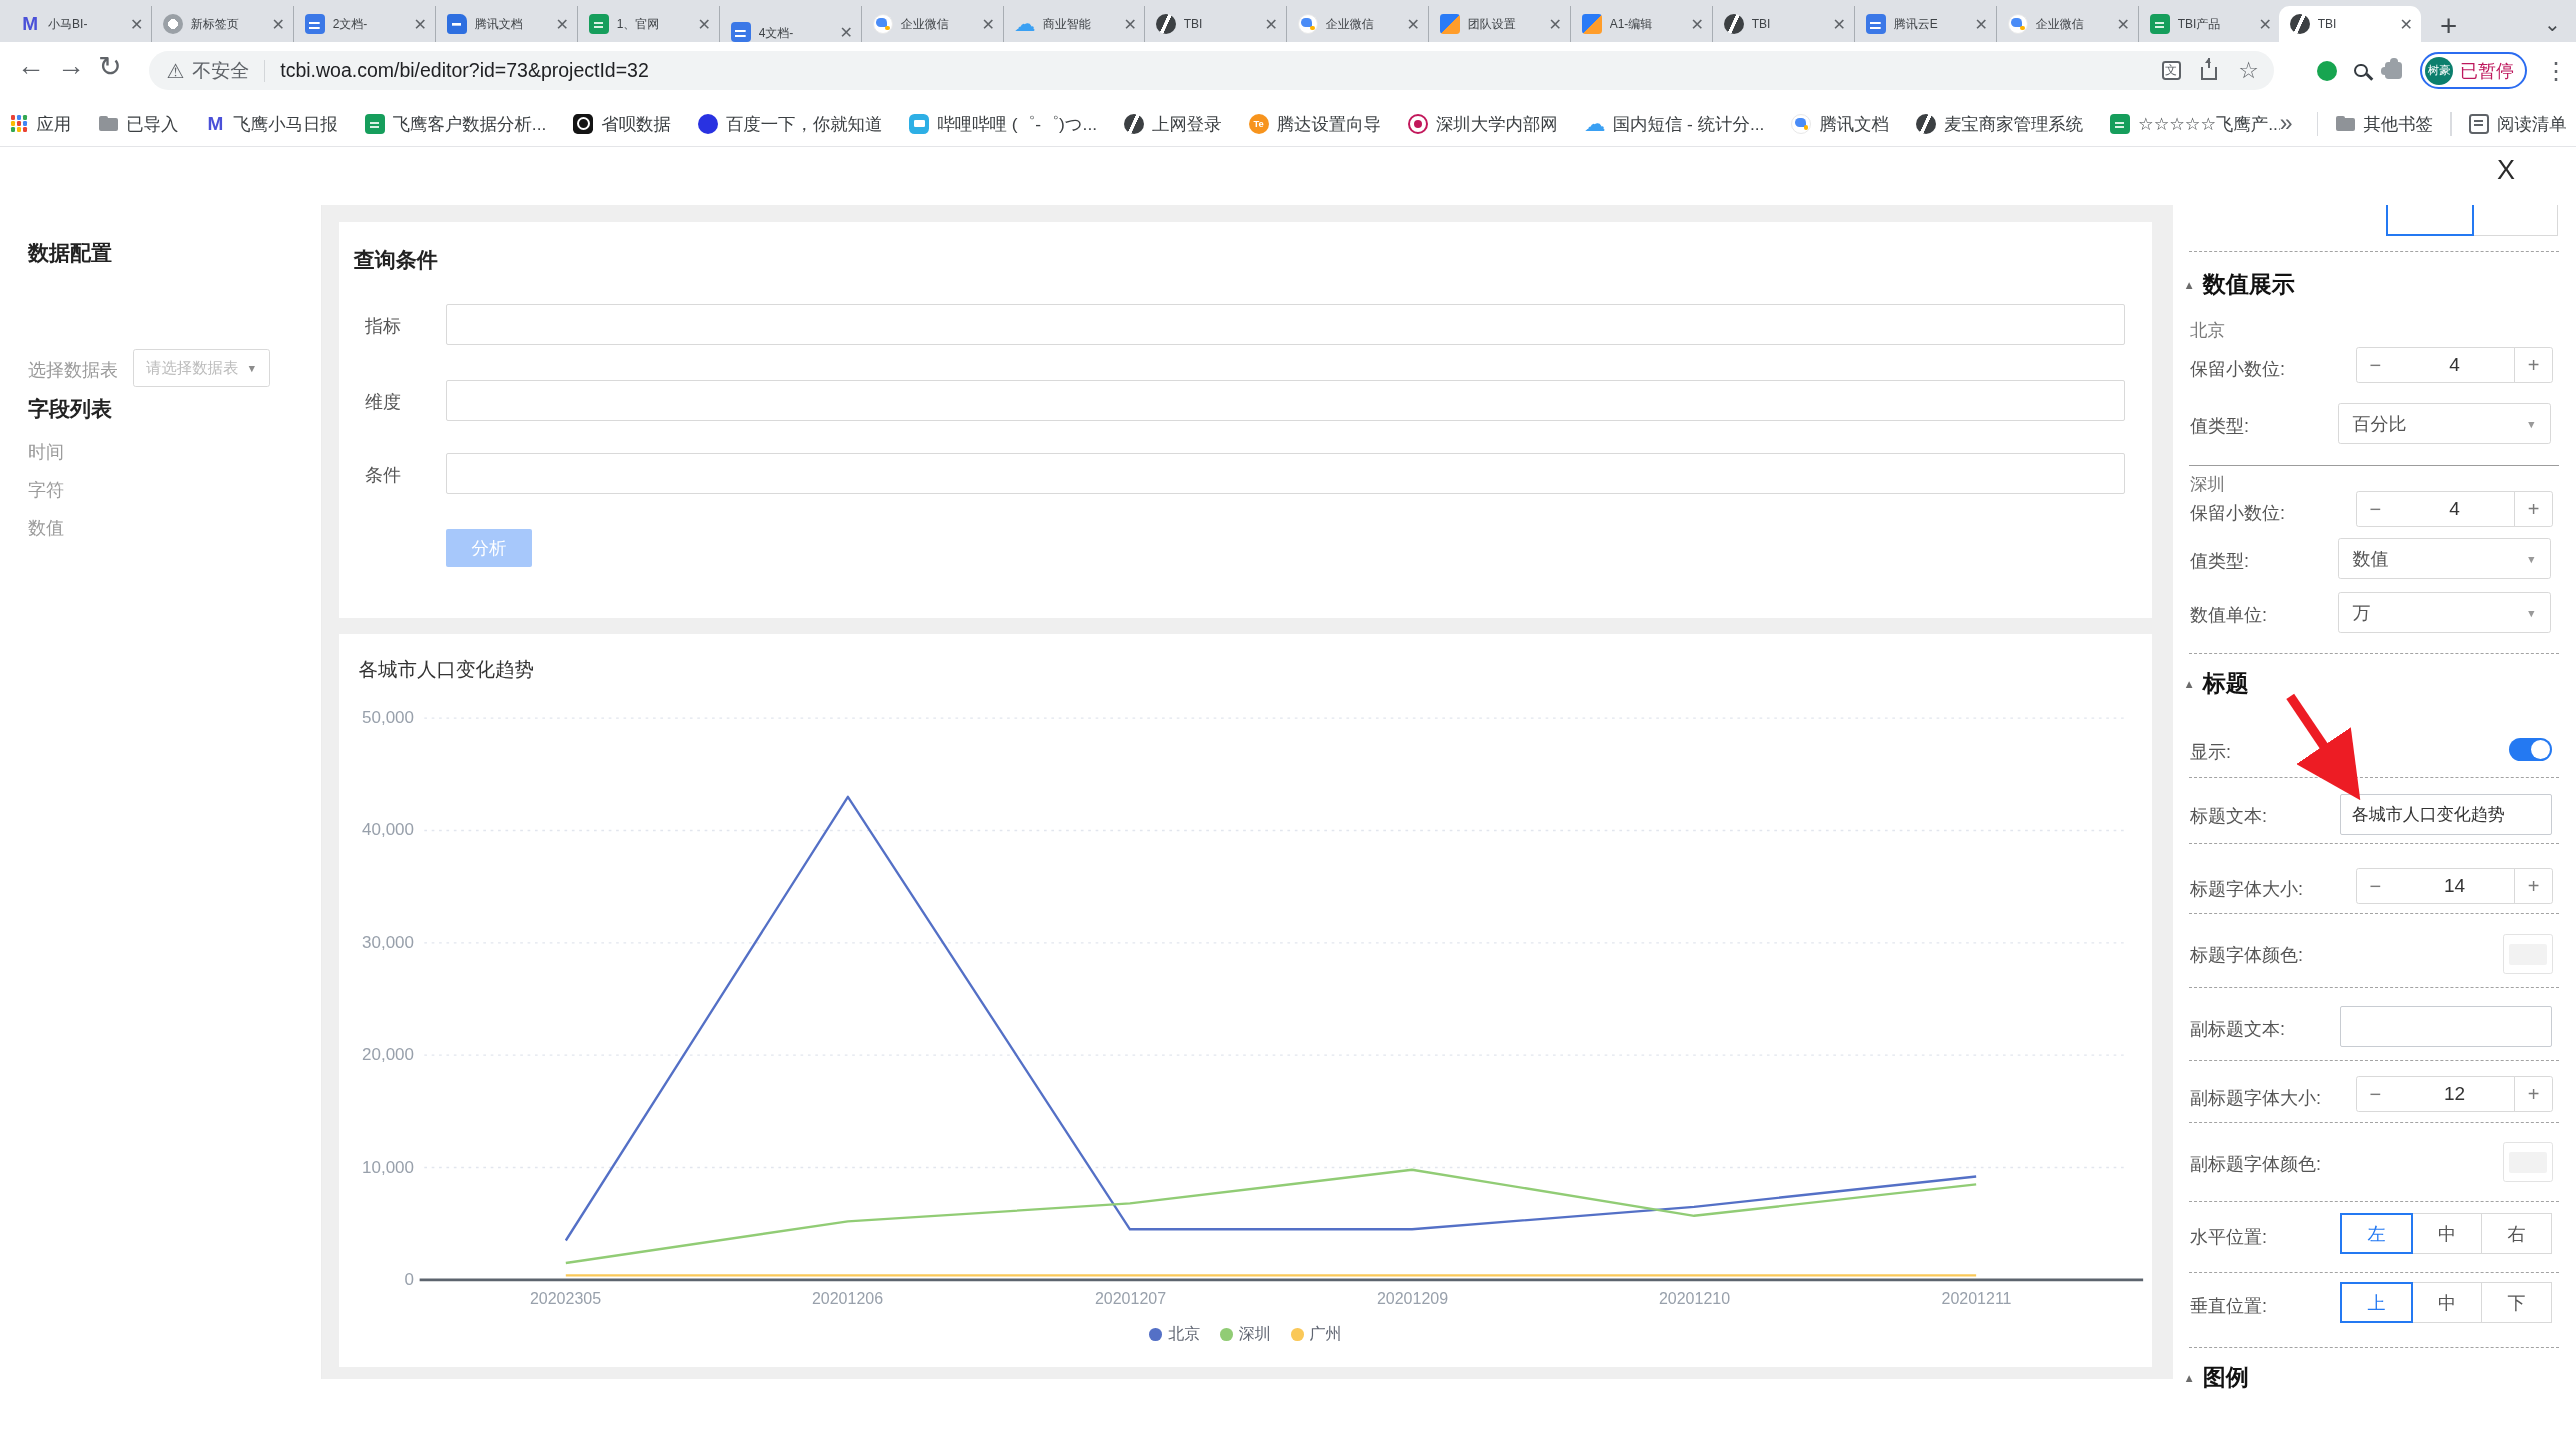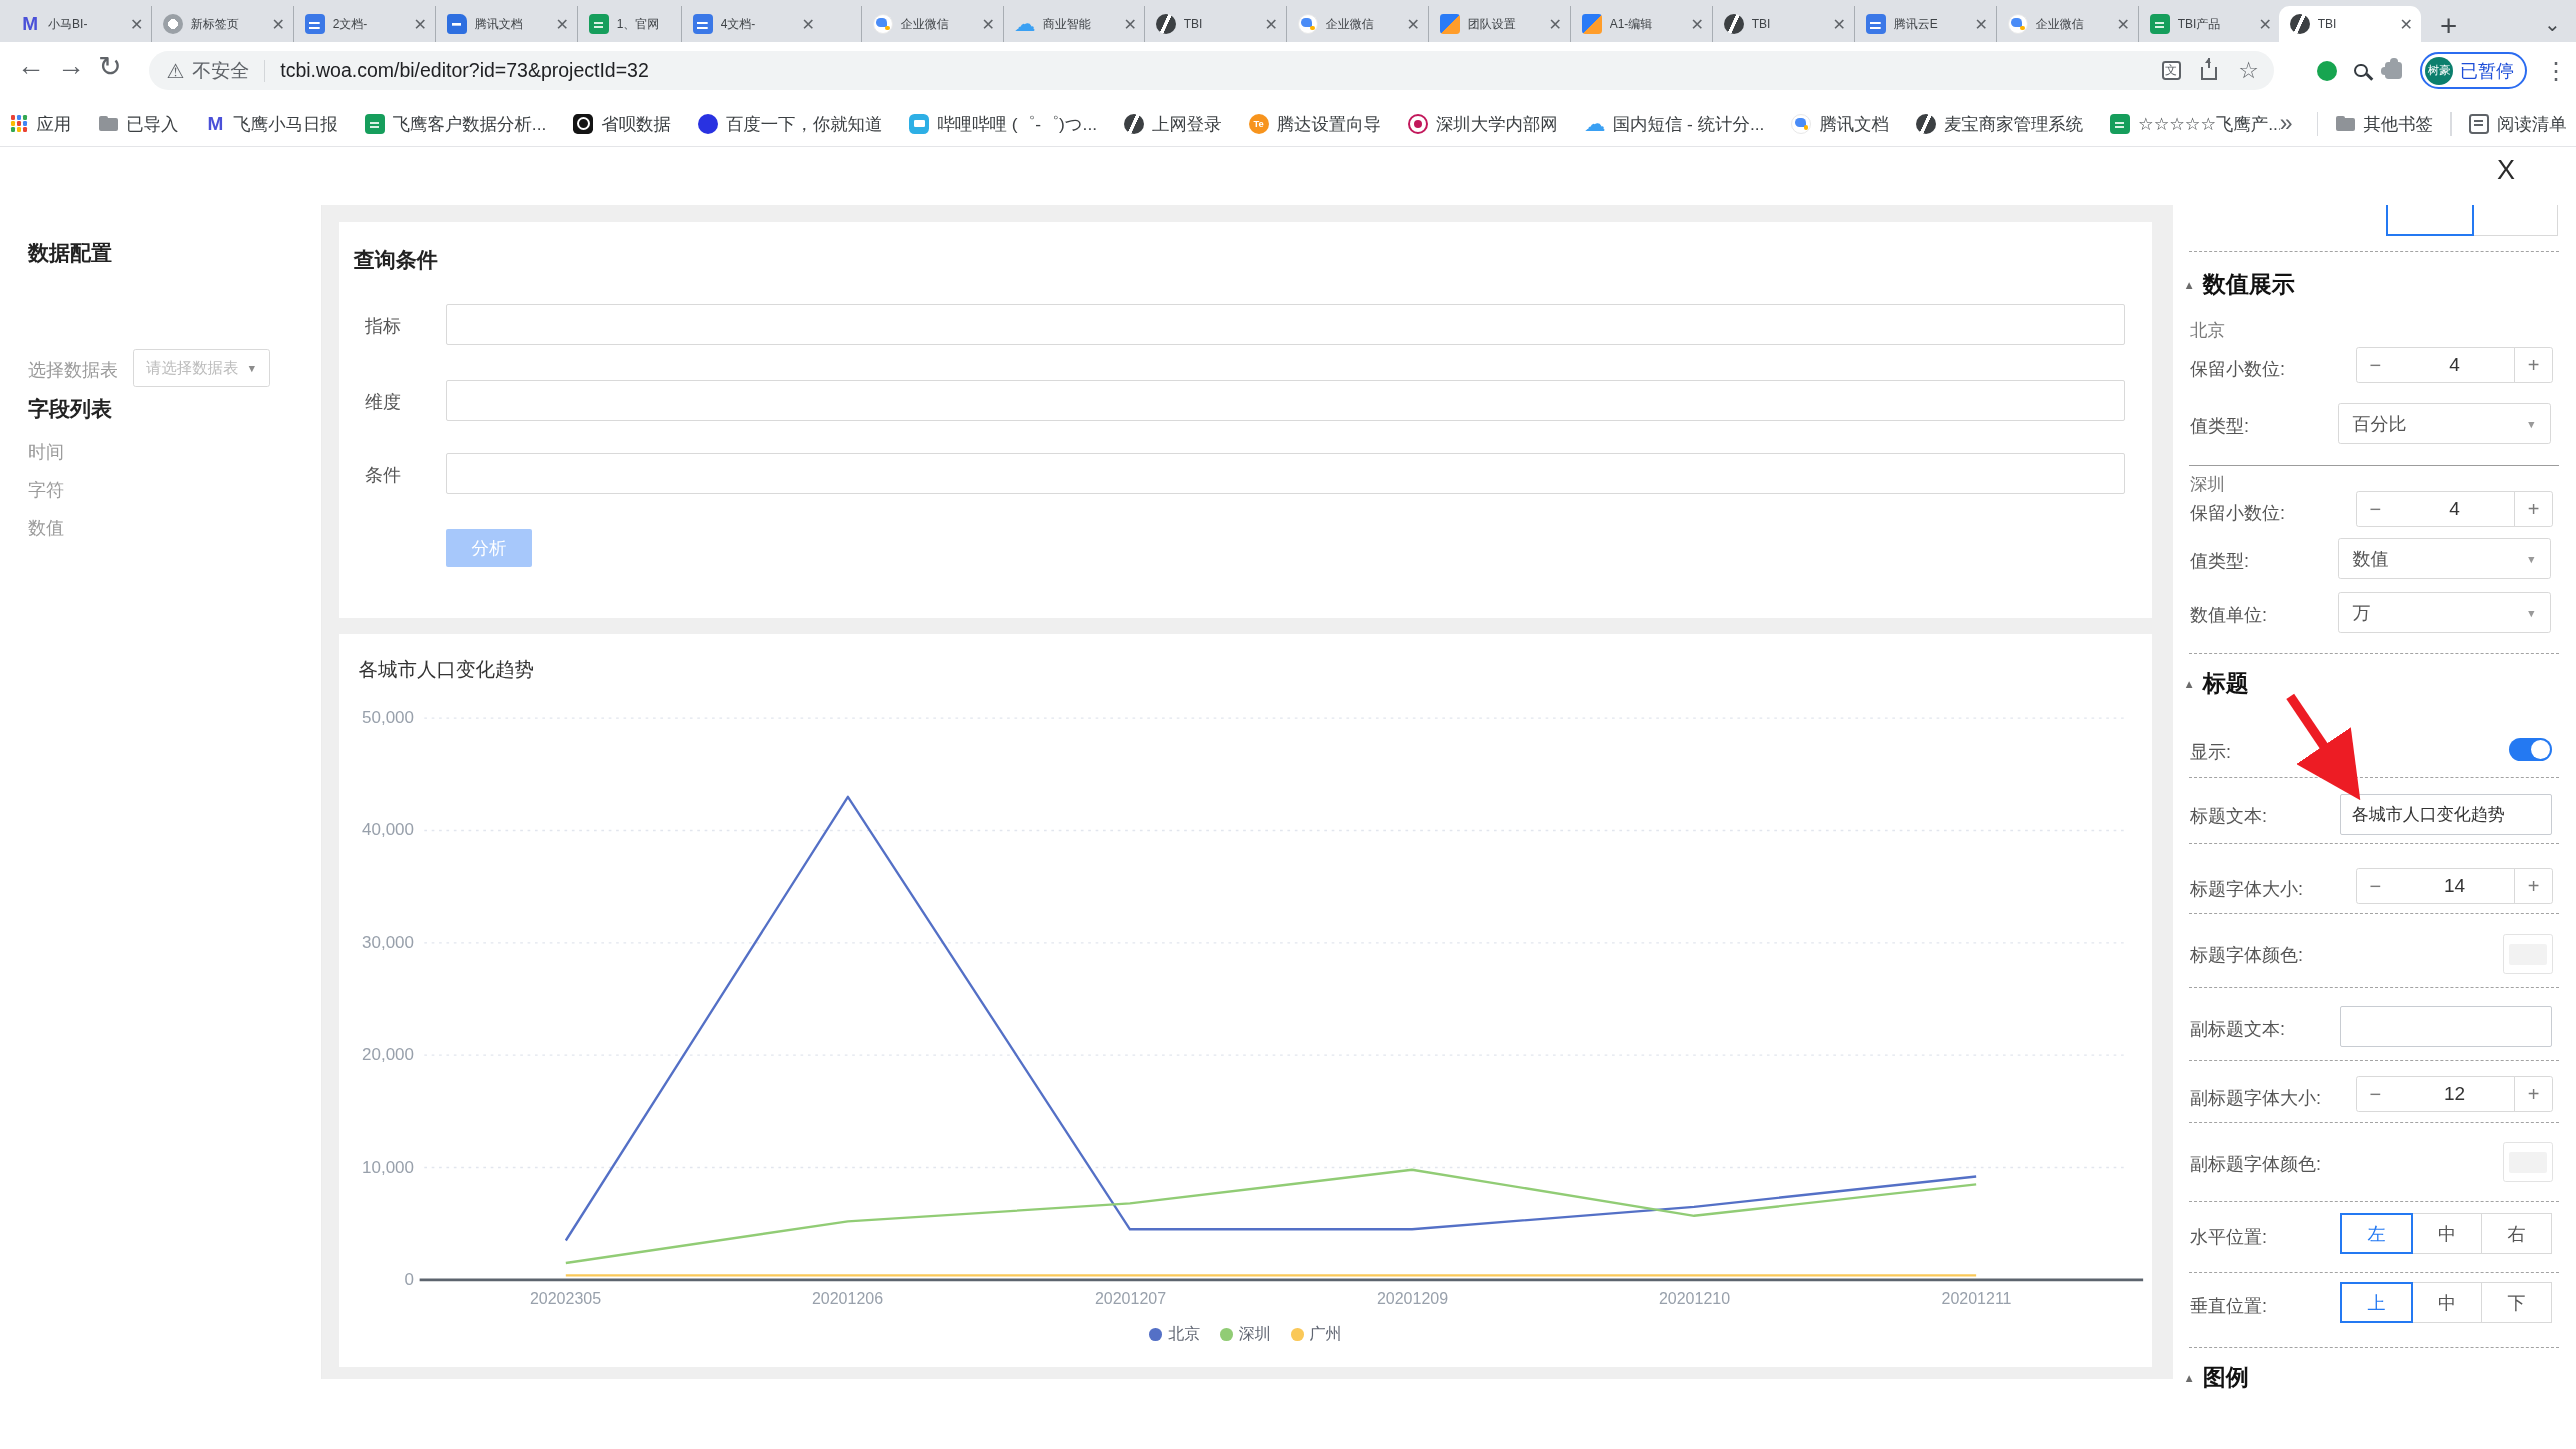--- a/index.html
+++ b/index.html
@@ -26,21 +26,21 @@
   #urlpill .warn { font-size:20px; color:#5f6368; }
   #urlpill .sec { font-size:19px; color:#5f6368; margin-left:8px; }
   #urlpill .vdiv { width:1.3px; height:21.5px; background:#d3d6d9; margin:0 14.8px; }
   #urlpill .url { font-size:19.5px; color:#202124; flex:1; white-space:nowrap; overflow:hidden; }
   .pillic { margin-left:20px; display:flex; align-items:center; justify-content:center; }
   #toolbar-right { position:absolute; right:8px; top:6.7px; height:44px; display:flex; align-items:center; gap:17.4px; }
   #profile-chip { display:flex; align-items:center; border:2px solid #2b6cf0; border-radius:22px;
                   padding:2.7px 10.7px 2.7px 3.4px; gap:6.7px; }
   #profile-chip .avatar { width:28px; height:28px; border-radius:50%; background:#0c7f6d; color:#fff;
                           font-size:11.4px; display:flex; align-items:center; justify-content:center; }
-  #profile-chip .pstatus { font-size:18px; color:#1d4ed8; }
+  #profile-chip .pstatus { font-size:18px; color:#be185d; }
   .threedot { font-size:24px; color:#5f6368; letter-spacing:0; }
 
   #bookmarks { position:absolute; left:0; top:101px; width:2576px; height:46px; background:#fff;
                border-bottom:0.7px solid #e4e5e8; display:flex; align-items:center; padding:0 9.4px; }
   #bm-left { display:flex; align-items:center; gap:27px; flex:1; overflow:hidden; }
   .bm { display:flex; align-items:center; gap:8px; white-space:nowrap; }
   .bm-label { font-size:17.4px; color:#3c4043; }
   #bm-right { display:flex; align-items:center; gap:17.4px; }
   .bm-sep { width:1.3px; height:24px; background:#dadce0; }
   #bm-overflow { font-size:23px; color:#5f6368; margin-right:6.7px;}
@@ -185,21 +185,21 @@
     <div class="tab" style="left: 435px;">
       <span class="ic ic-tdoc"></span>
       <span class="tab-label">腾讯文档</span>
       <span class="tab-close">✕</span>
     </div>
     <div class="tab" style="left: 577px;">
       <span class="ic ic-sheet"></span>
       <span class="tab-label">1、官网</span>
       <span class="tab-close">✕</span>
     </div>
-    <div class="tab" style="left: 681px;">
+    <div class="tab" style="left: 719px; align-items: flex-end;">
       <span class="ic ic-doc"></span>
       <span class="tab-label">4文档-</span>
       <span class="tab-close">✕</span>
     </div>
     <div class="tab" style="left: 861px;">
       <span class="ic ic-wecom"></span>
       <span class="tab-label">企业微信</span>
       <span class="tab-close">✕</span>
     </div>
     <div class="tab" style="left: 1003px;">

